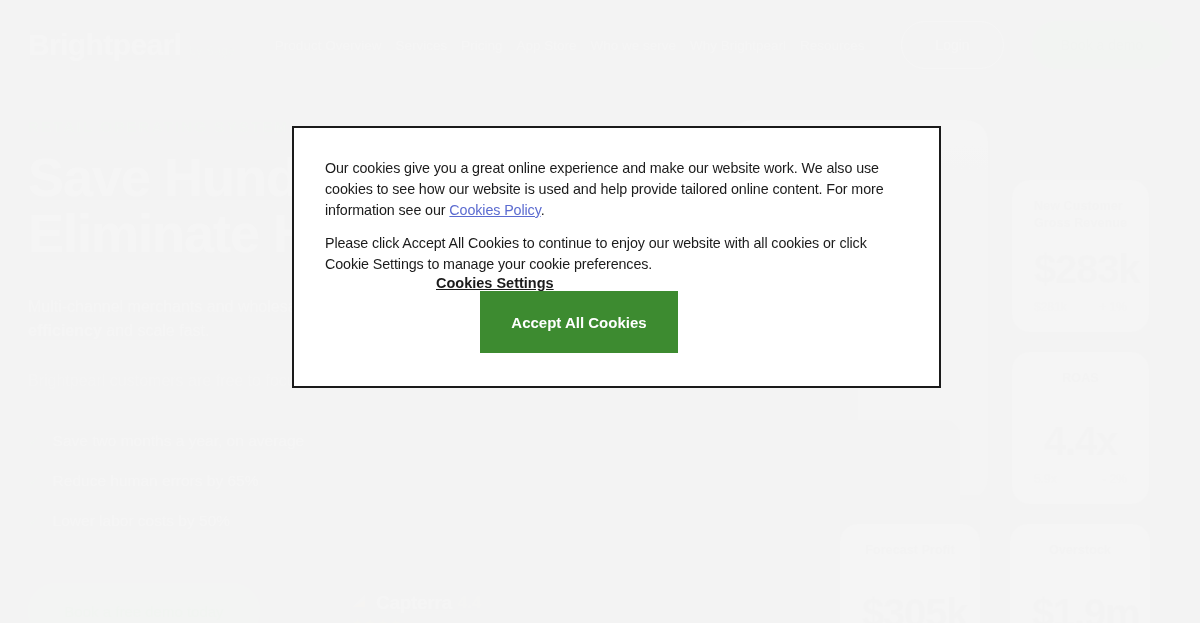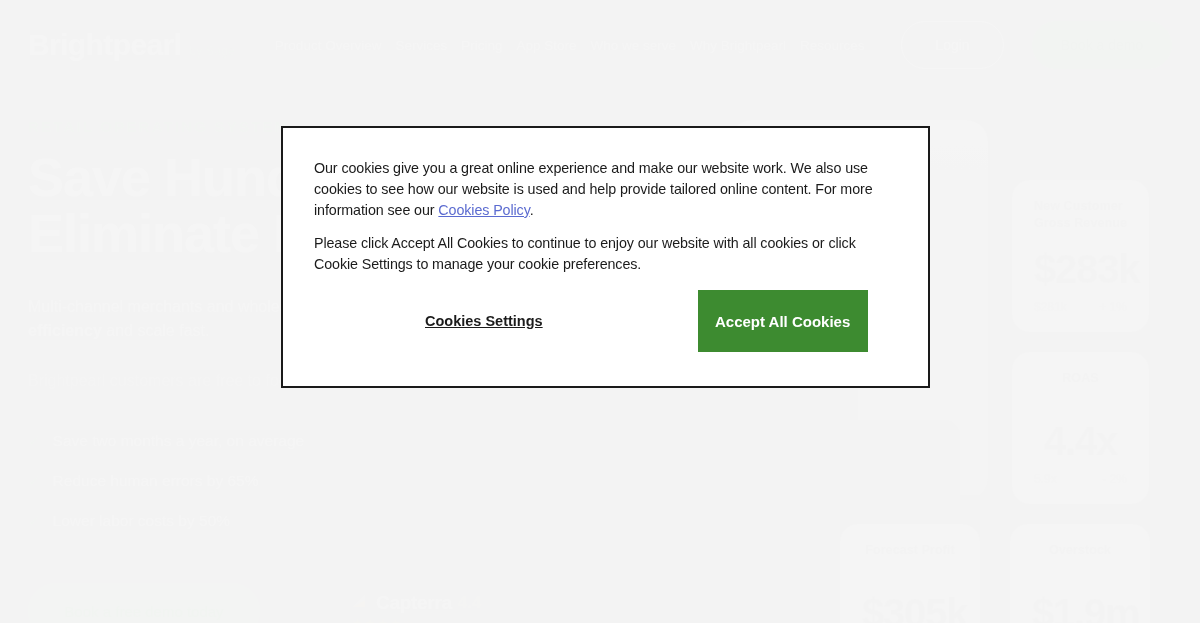--- a/index.html
+++ b/index.html
@@ -279,21 +279,21 @@
   #wash {
     position: absolute;
     inset: 0;
     background: rgba(243, 243, 243, 0.86);
     pointer-events: none;
   }
 
   
   #cookie-dialog {
     position: absolute;
-    left: 281px;
+    left: 292px;
     top: 126px;
     width: 649px;
     height: 262px;
     background: #ffffff;
     border: 2px solid #1a1a1a;
     padding: 30px 31px 0 31px;
     display: flex;
     flex-direction: column;
   }
   .cookie-text {
@@ -305,37 +305,38 @@
   .cookie-text p + p { margin-top: 12px; }
   .cookies-policy-link {
     color: #5b6bd0;
     text-decoration: underline;
     cursor: pointer;
   }
   .cookie-actions {
     margin-top: auto;
     margin-bottom: 34px;
     display: flex;
-    align-items: center;
+    align-items: flex-start;
+    flex-direction: column;
   }
   .btn-cookie-settings {
     background: none;
     border: none;
     font-family: inherit;
     font-size: 14.5px;
     font-weight: bold;
     color: #1b1b1b;
     text-decoration: underline;
     cursor: pointer;
     padding: 0;
     margin-left: 111px;
   }
   .btn-accept-all {
     margin-left: 155px;
-    width: 170px;
+    width: 198px;
     height: 62px;
     background: #3d8b30;
     border: none;
     color: #ffffff;
     font-family: inherit;
     font-size: 15px;
     font-weight: bold;
     cursor: pointer;
   }
 </style>

